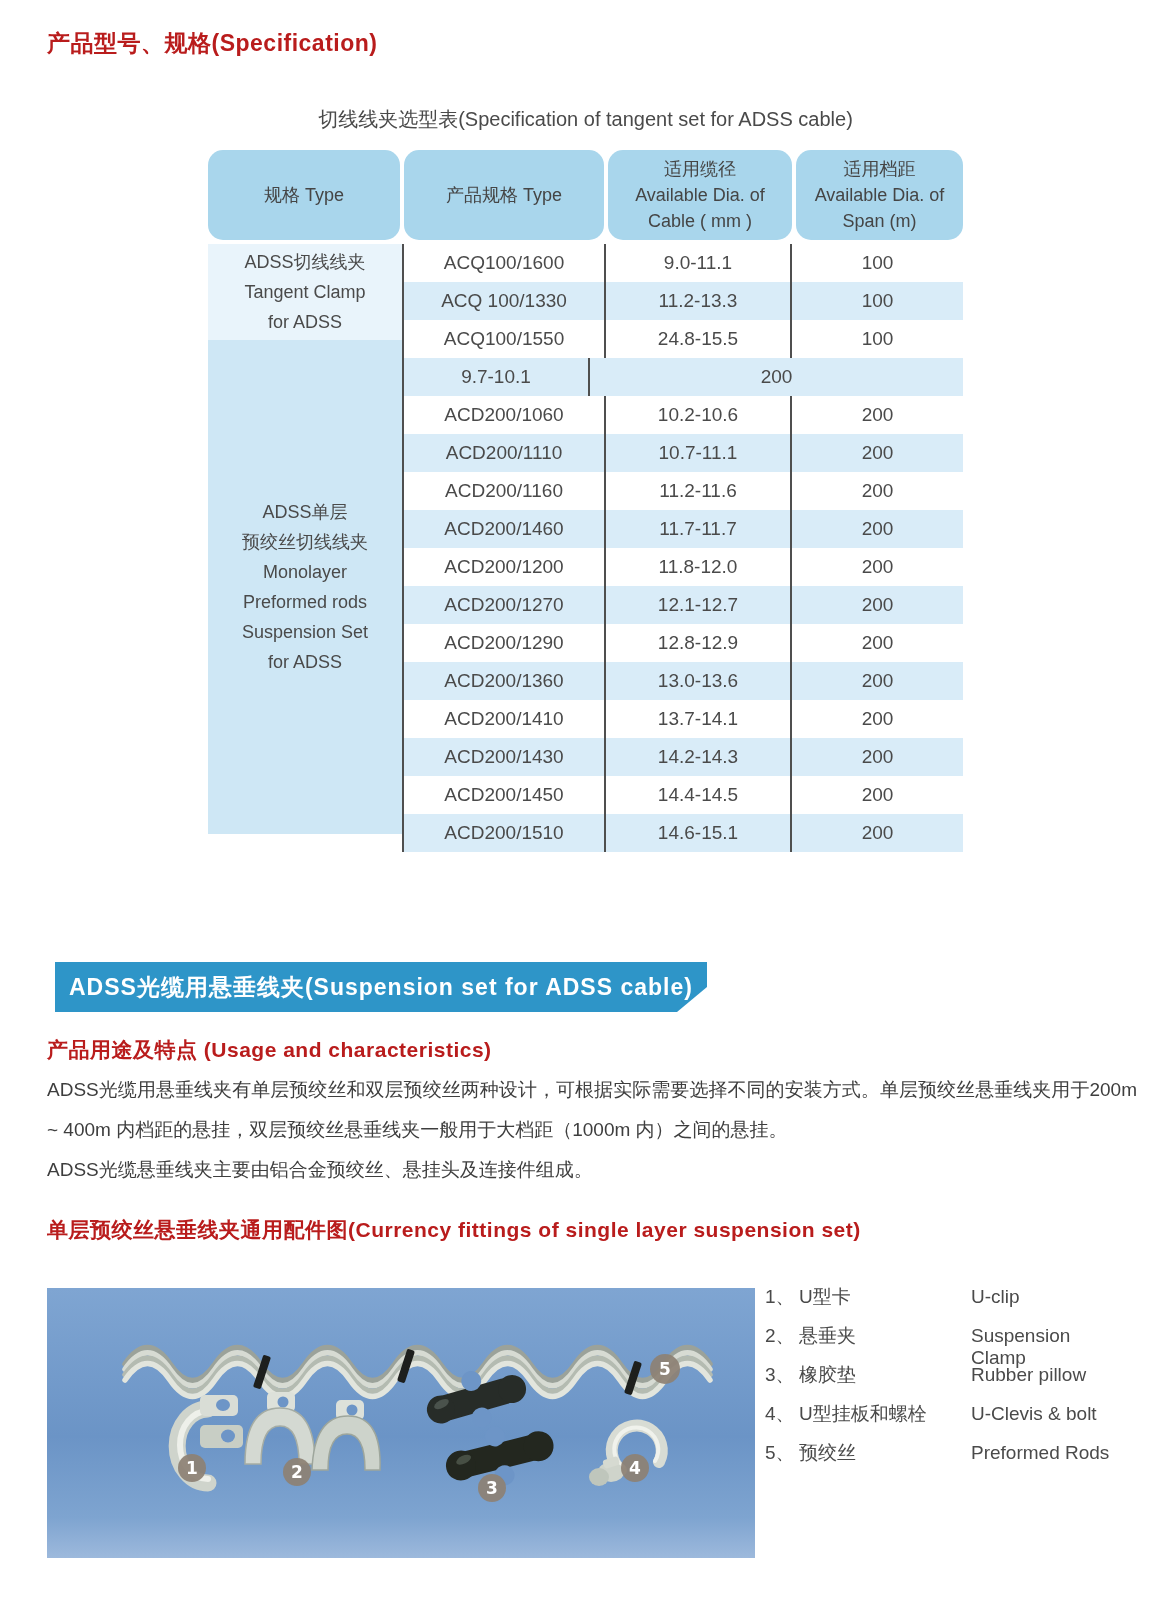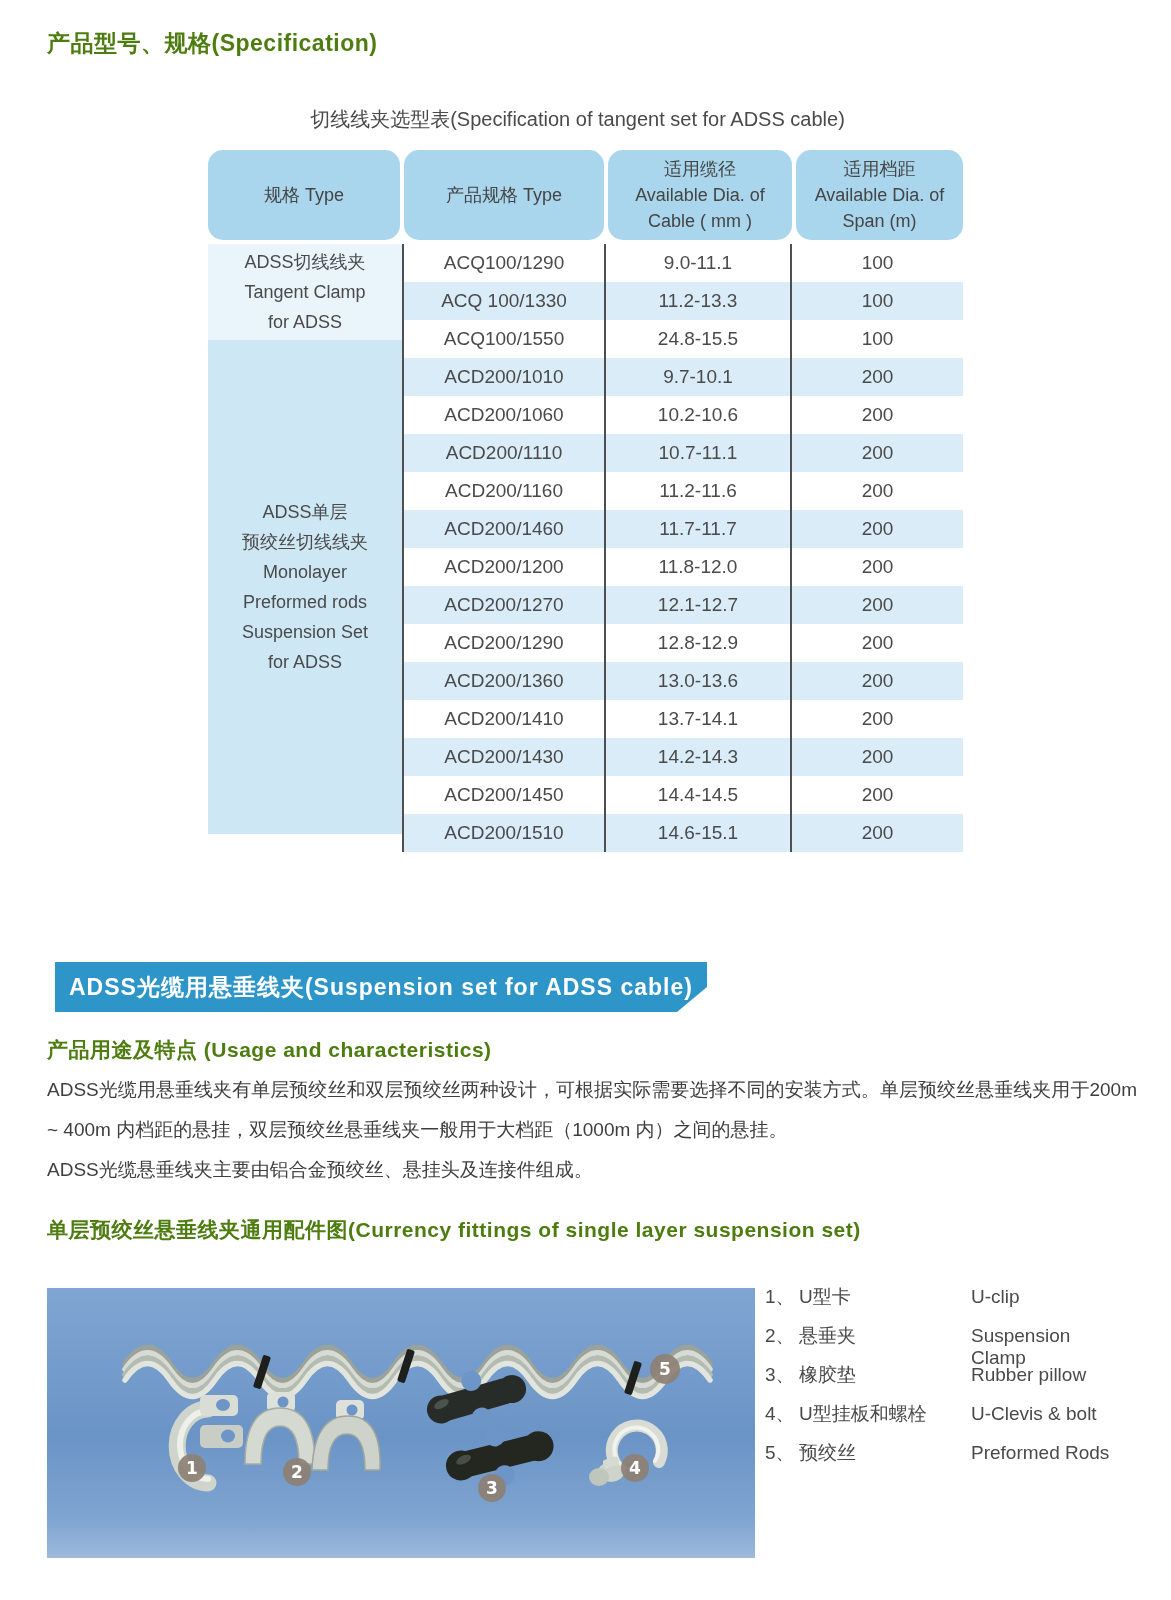--- a/index.html
+++ b/index.html
@@ -1,26 +1,26 @@
 <!DOCTYPE html>
 <html><head>
 <meta charset="utf-8">
 <style>
   * { margin:0; padding:0; box-sizing:border-box; }
   html,body { background:#ffffff; }
   body { font-family:"Liberation Sans","DejaVu Sans",sans-serif; color:#434343; }
   .page { position:relative; width:1171px; height:1600px; background:#ffffff; overflow:hidden; }
 
   
-  .h-orange { position:absolute; color:#4d7c0f; font-weight:bold; letter-spacing:0.5px;text-align:right; }
+  .h-orange { position:absolute; color:#b91c1c; font-weight:bold; letter-spacing:0.5px;text-align:right; }
   .h1 { left:47px; top:28px; font-size:23px; }
   .h2 { left:47px; top:1036px; font-size:21px; }
   .h3 { left:47px; top:1216px; font-size:21px; }
 
-  .table-title { position:absolute; left:200px; top:106px; width:755px; text-align:center;
+  .table-title { position:absolute; left:208px; top:106px; width:755px; text-align:center;
                  font-size:20px; color:#4a4a4a; }
 
   
   .spec-table { position:absolute; left:208px; top:150px; width:755px; }
   .thead { display:grid; grid-template-columns:192px 200px 184px 1fr; column-gap:4px; height:90px; }
   .th { background:#a9d6ec; color:#454545; font-size:18px; line-height:26px;
         display:flex; align-items:center; justify-content:center; text-align:center;
         white-space:pre-line;border-radius:15px; }
   .tbody { display:flex; margin-top:4px; }
   .gcol { width:194px; display:flex; flex-direction:column; }
@@ -83,36 +83,35 @@
 for ADSS</div>
         <div class="group g2">ADSS单层
 预绞丝切线线夹
 Monolayer
 Preformed rods
 Suspension Set
 for ADSS</div>
       </div>
       <div class="rows">
           <div class="trow">
-            <div class="tcell c0">ACQ100/1290</div>
+            <div class="tcell c0">ACQ100/1600</div>
             <div class="tcell c1">9.0-11.1</div>
             <div class="tcell c2">100</div>
           </div>
           <div class="trow alt">
             <div class="tcell c0">ACQ 100/1330</div>
             <div class="tcell c1">11.2-13.3</div>
             <div class="tcell c2">100</div>
           </div>
           <div class="trow">
             <div class="tcell c0">ACQ100/1550</div>
             <div class="tcell c1">24.8-15.5</div>
             <div class="tcell c2">100</div>
           </div>
           <div class="trow alt">
-            <div class="tcell c0">ACD200/1010</div>
             <div class="tcell c1">9.7-10.1</div>
             <div class="tcell c2">200</div>
           </div>
           <div class="trow">
             <div class="tcell c0">ACD200/1060</div>
             <div class="tcell c1">10.2-10.6</div>
             <div class="tcell c2">200</div>
           </div>
           <div class="trow alt">
             <div class="tcell c0">ACD200/1110</div>

